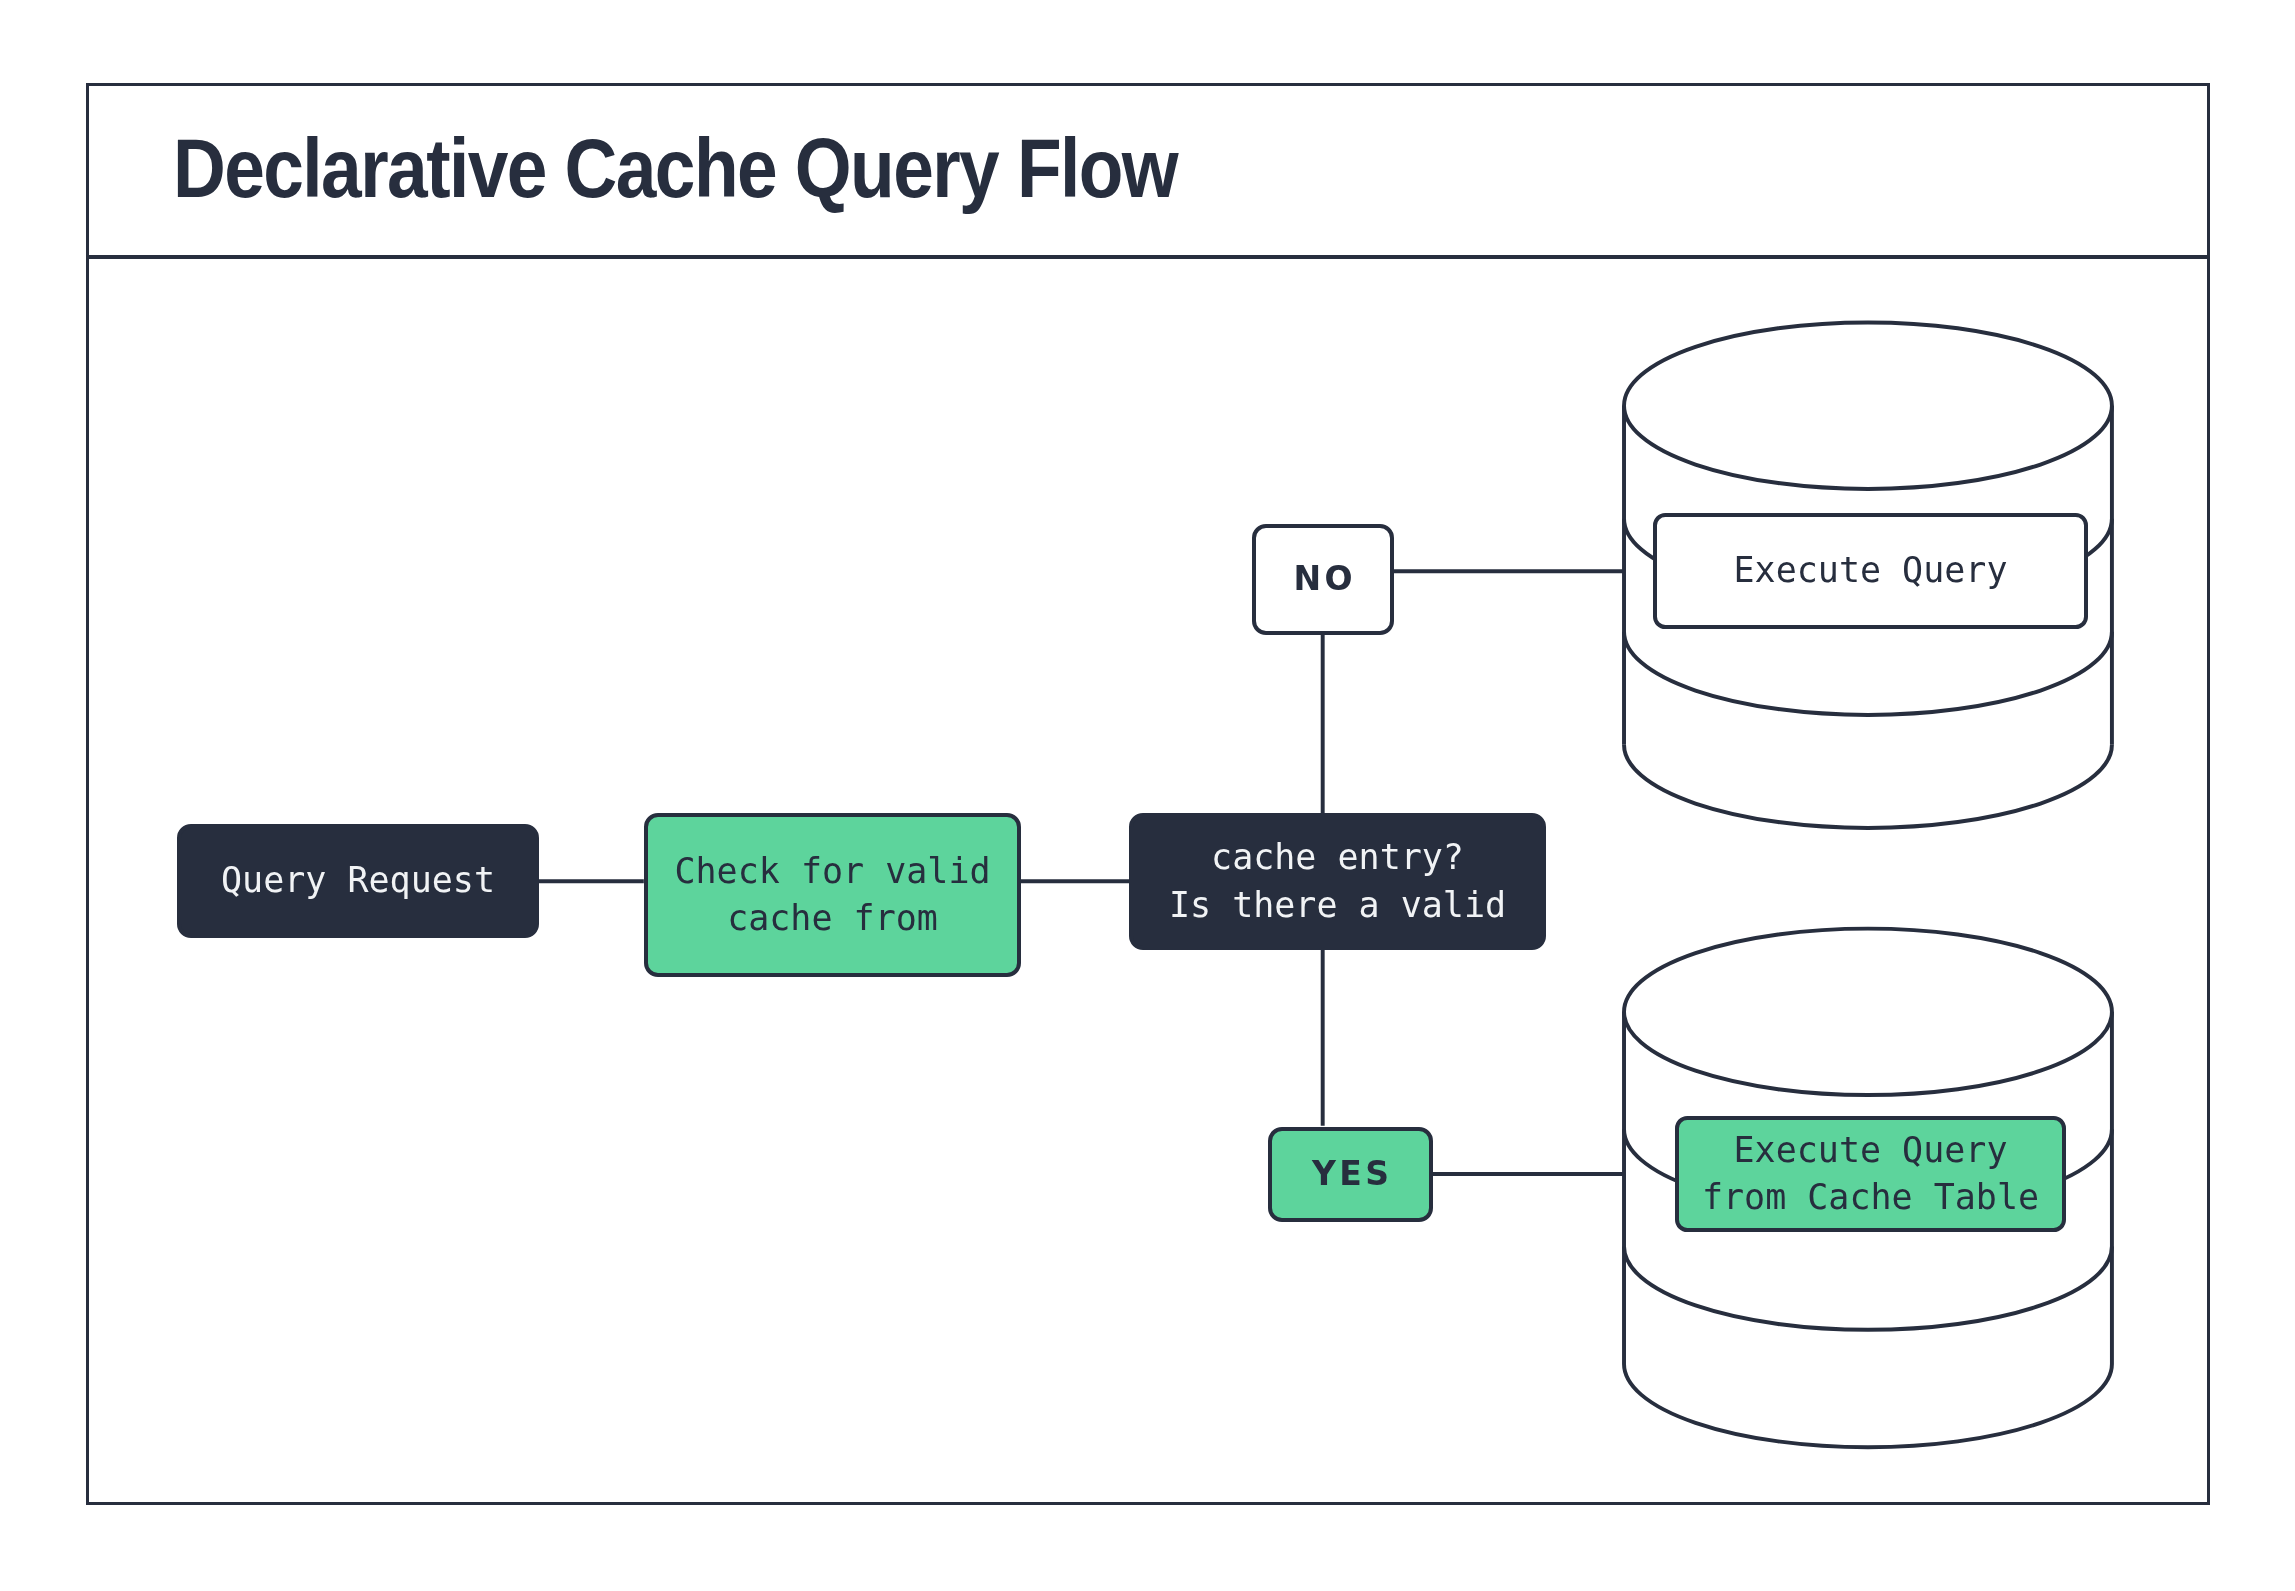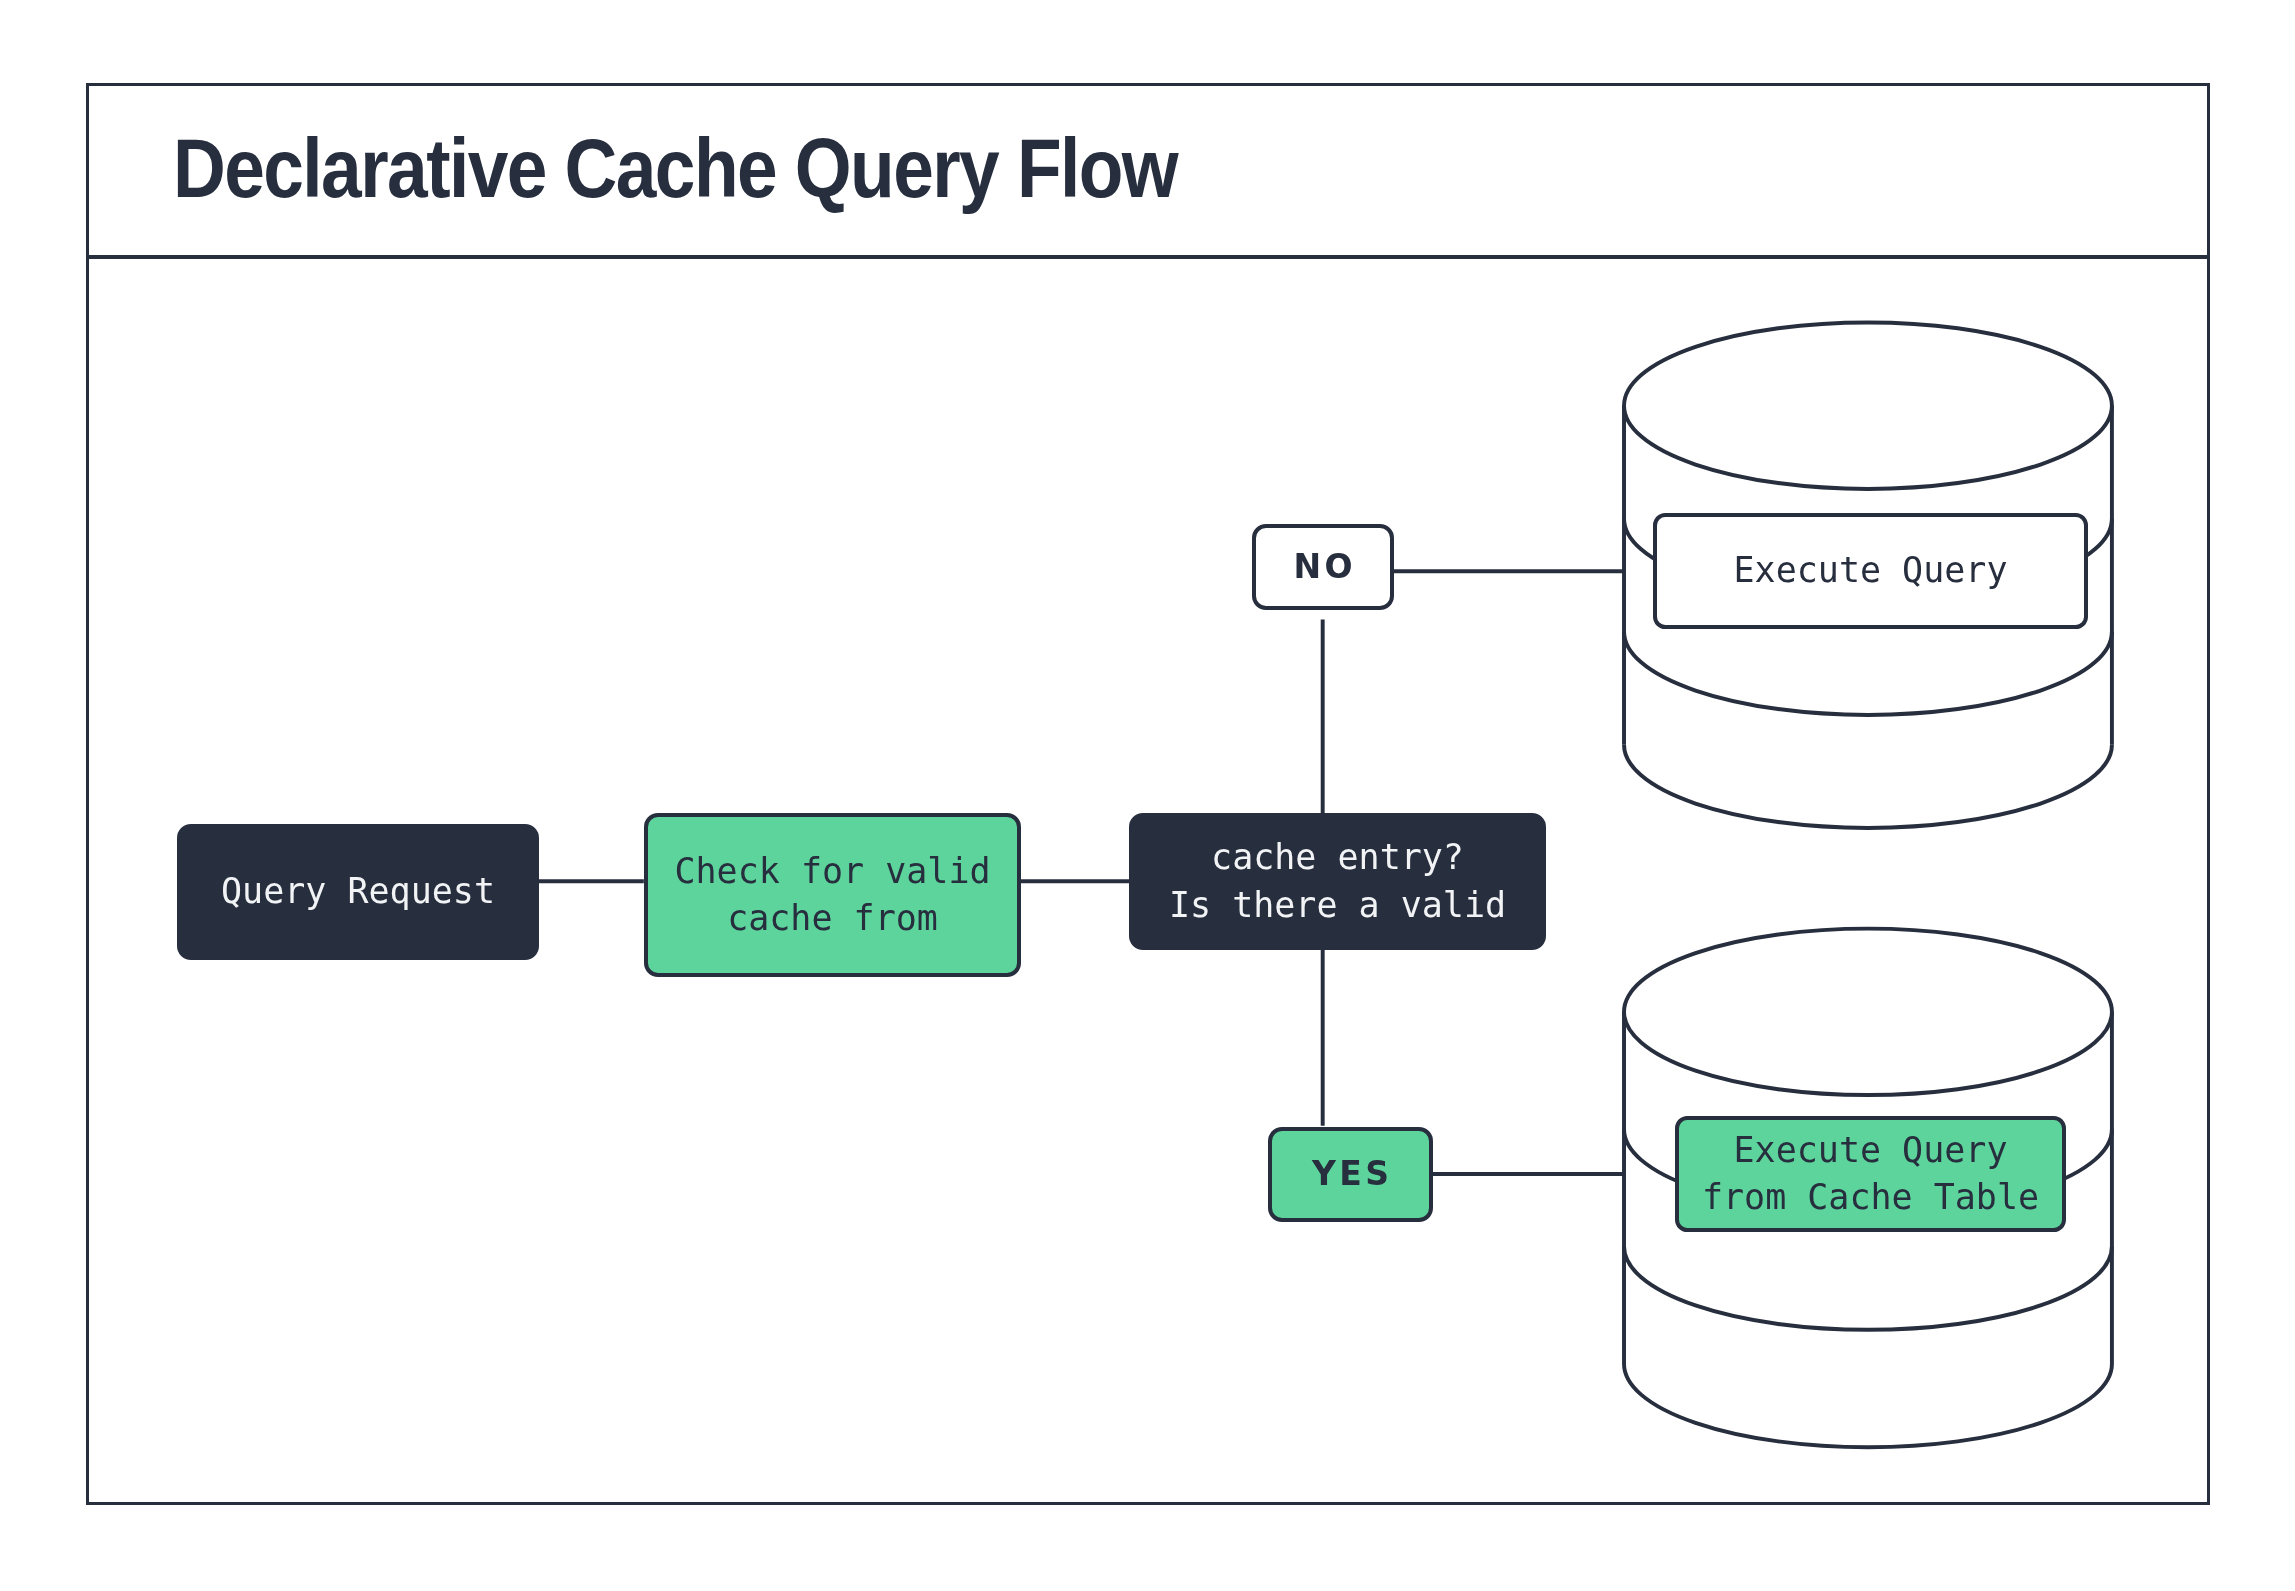--- a/index.html
+++ b/index.html
@@ -40,26 +40,26 @@
   .node.dark{background:var(--ink);color:var(--text-light);border-color:var(--ink);}
   .node.green{background:var(--green);color:var(--ink);}
   .node.plain{background:var(--paper);color:var(--ink);}
 
   .tag{
     font-family:"DejaVu Sans", sans-serif;font-weight:600;
     letter-spacing:3.5px;padding-left:3.5px;font-size:33px;
   }
 
   
-  .n-query   {left:177px; top:824px;  width:362px; height:136px;justify-content:center;}
+  .n-query   {left:177px; top:824px;  width:362px; height:114px;justify-content:center;}
   .n-check   {left:644px; top:813px;  width:377px; height:164px;}
   .n-decision{left:1129px;top:813px;  width:417px; height:137px;}
 
   
-  .n-no  {left:1252px;top:524px; width:142px;height:86px;}
+  .n-no  {left:1252px;top:524px; width:142px;height:111px;}
   .n-yes {left:1252px;top:1127px;width:165px;height:95px;margin-left:16px;}
 
   
   .n-source{left:1653px;top:513px; width:435px;height:116px;border-radius:12.3px;}
   .n-cache {left:1675px;top:1116px;width:391px;height:116px;border-radius:12.3px;}
 </style>
 </head>
 <body>
 
 <div class="frame"></div>

